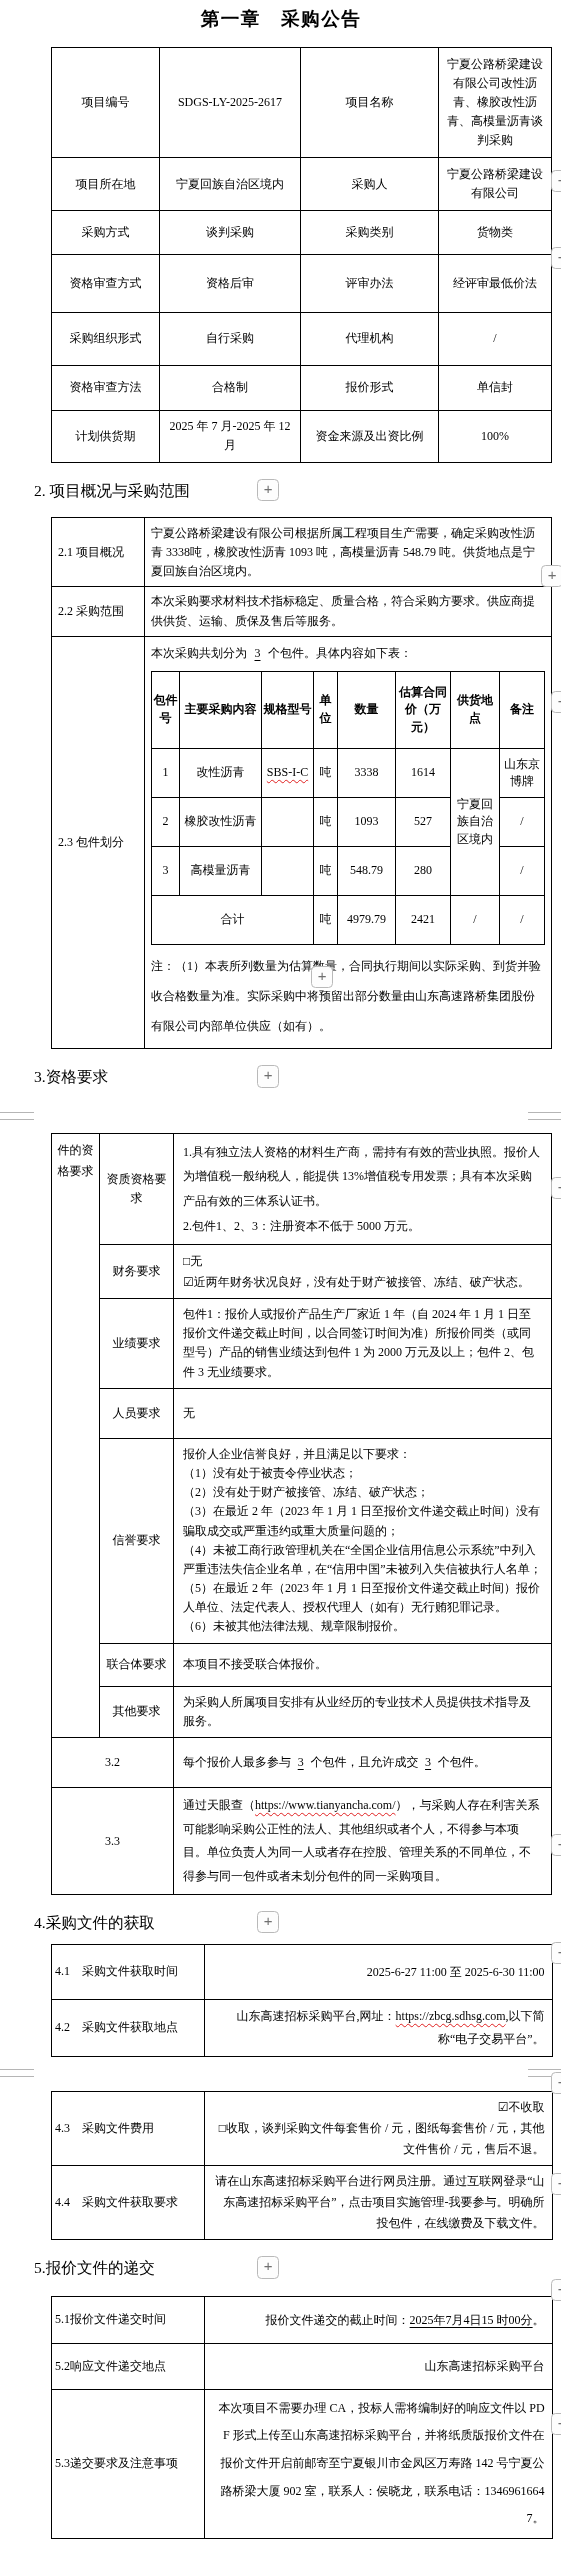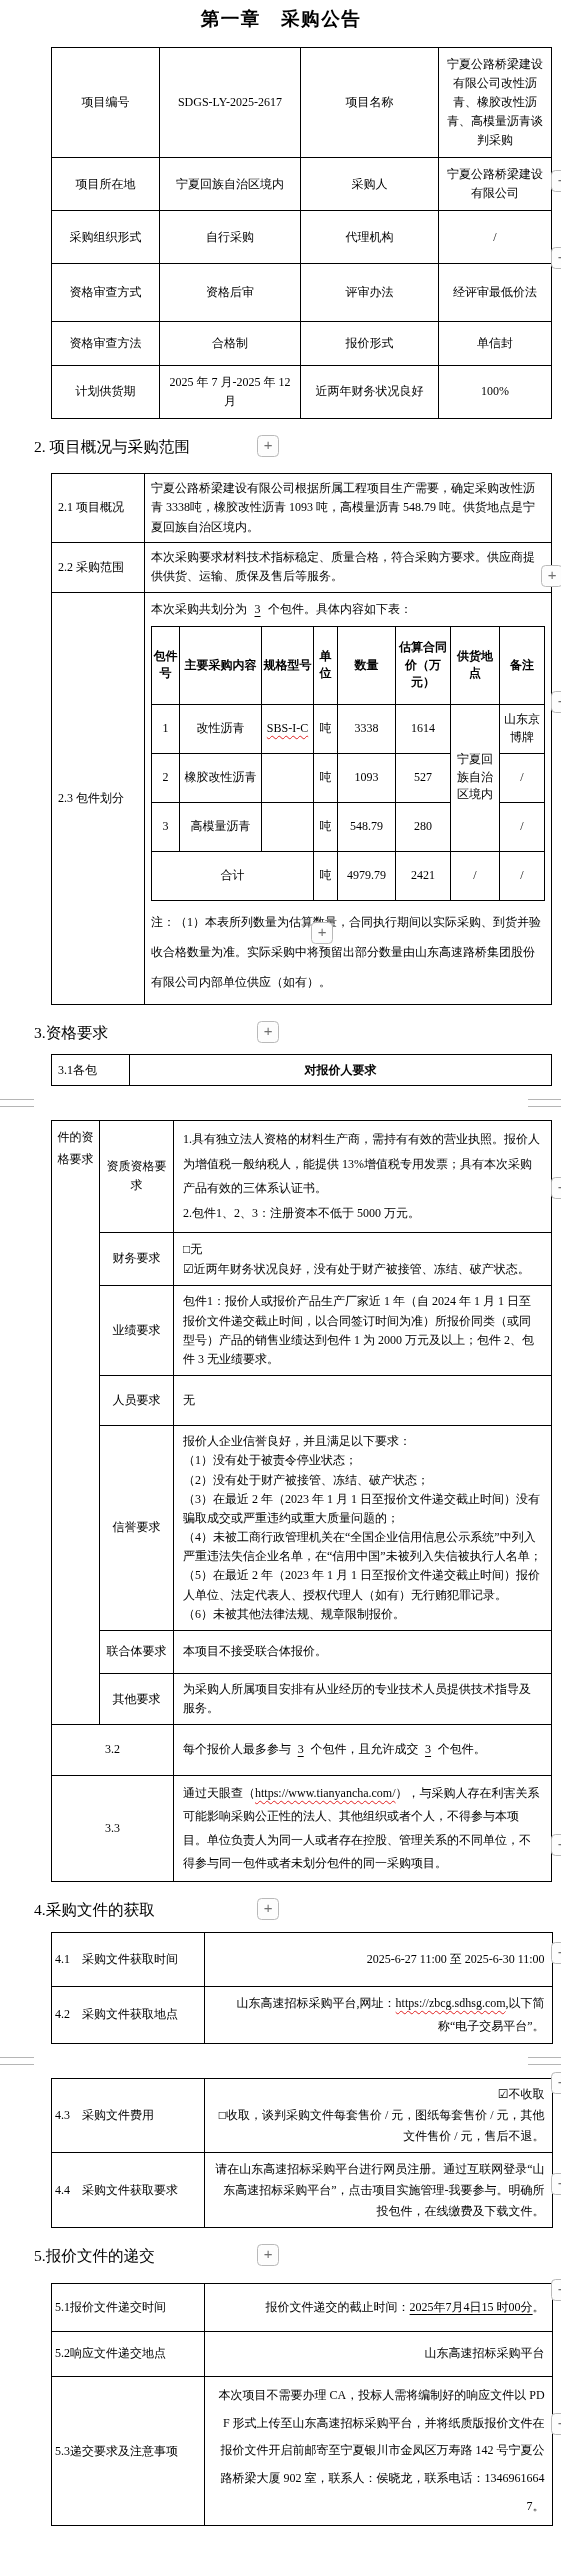--- a/index.html
+++ b/index.html
@@ -71,41 +71,47 @@
       <td>项目名称</td>
       <td>宁夏公路桥梁建设有限公司改性沥青、橡胶改性沥青、高模量沥青谈判采购</td>
     </tr>
     <tr>
       <td>项目所在地</td>
       <td>宁夏回族自治区境内</td>
       <td>采购人</td>
       <td>宁夏公路桥梁建设有限公司</td>
     </tr>
     <tr>
+      <td>采购方式</td>
+      <td>谈判采购</td>
+      <td>采购类别</td>
+      <td>货物类</td>
+    </tr>
+    <tr>
+      <td style="height:43px">资格审查方式</td>
+      <td>资格后审</td>
+      <td>评审办法</td>
+      <td>经评审最低价法</td>
+    </tr>
+    <tr>
       <td style="height:39px">采购组织形式</td>
       <td>自行采购</td>
       <td>代理机构</td>
       <td>/</td>
     </tr>
     <tr>
-      <td style="height:43px">资格审查方式</td>
-      <td>资格后审</td>
-      <td>评审办法</td>
-      <td>经评审最低价法</td>
-    </tr>
-    <tr>
       <td>资格审查方法</td>
       <td>合格制</td>
       <td>报价形式</td>
       <td>单信封</td>
     </tr>
     <tr>
       <td>计划供货期</td>
       <td>2025 年 7 月-2025 年 12 月</td>
-      <td>近两年财务状况良好</td>
+      <td>资金来源及出资比例</td>
       <td>100%</td>
     </tr>
   </tbody>
     </table>
 
   <div class="sec">
     <span>2. 项目概况与采购范围</span>
     <span class="plusbtn">+</span>
   </div>
 
@@ -198,32 +204,20 @@
       </td>
     </tr>
   </tbody>
     </table>
 
   <div class="sec">
     <span>3.资格要求</span>
     <span class="plusbtn">+</span>
   </div>
 
-  <table class="tbl q31">
-    <colgroup>
-        <col style="width:78px">
-        <col style="width:422px">
-      </colgroup>
-    <tbody>
-        <tr>
-      <td class="lab">3.1各包</td>
-      <td class="v">对报价人要求</td>
-    </tr>
-  </tbody>
-    </table>
 
   <div class="pagebreak">
     <span class="pb-bar pb-l"></span>
     <span class="pb-bar pb-r"></span>
   </div>
 
   <table class="tbl qual">
     <colgroup>
         <col style="width:48px">
         <col style="width:74px">

